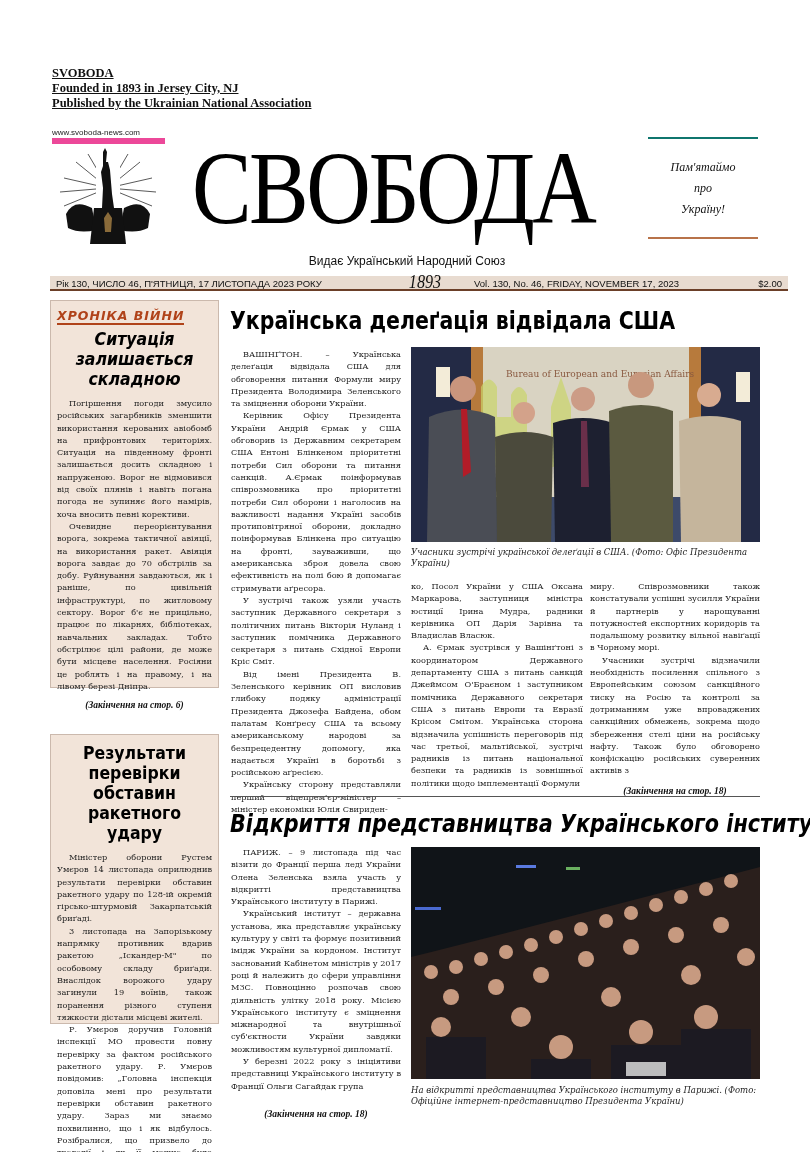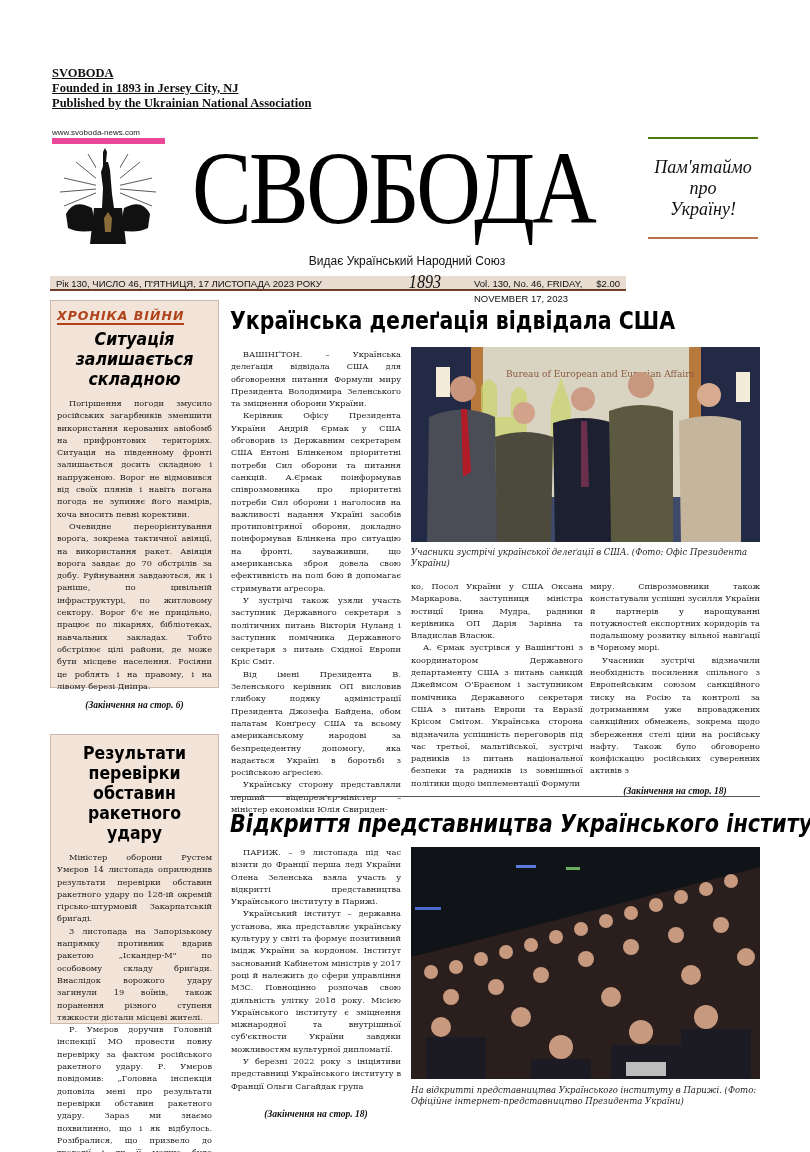--- a/index.html
+++ b/index.html
@@ -6,23 +6,23 @@
   html, body { width: 810px; height: 1152px; background: #ffffff; overflow: hidden; }
   body { position: relative; font-family: "DejaVu Serif", serif; color: #1a1a1a; }
 
   .masthead-info { position: absolute; left: 52px; top: 66px; font-family: "Liberation Serif", serif; font-weight: bold; font-size: 12.5px; line-height: 15px; color: #111; text-decoration: underline; }
   .website { position: absolute; left: 52px; top: 128px; font-family: "Liberation Sans", sans-serif; font-size: 8px; color: #222; padding-bottom: 1px; border-bottom: 6px solid #ec4899; width: 113px; }
 
   .logo { position: absolute; left: 56px; top: 148px; width: 104px; height: 100px; }
   .title-logo { position: absolute; left: 192px; top: 138px; width: 426px; font-family: "Liberation Serif", serif; font-size: 104px; line-height: 100px; letter-spacing: -3px; transform: scaleX(0.86); transform-origin: left top; color: #000; white-space: nowrap; }
   .publisher { position: absolute; left: 262px; top: 254px; width: 290px; text-align: center; font-family: "Liberation Sans", sans-serif; font-size: 12px; color: #111; }
 
-  .motto-box { position: absolute; left: 648px; top: 137px; width: 110px; height: 102px; border-top: 2px solid #4d7c0f; border-bottom: 2px solid #b8734a; text-align: center; padding-top: 18px; font-family: "Liberation Serif", serif; font-style: italic; font-size: 18px; line-height: 21px; color: #111; }
-
-  .dateline { position: absolute; left: 50px; top: 276px; width: 576px; height: 15px; background: #e8dbd0; border-bottom: 2px solid #6b3f28; font-family: "Liberation Sans", sans-serif; font-size: 9.5px; line-height: 15px; color: #111; }
+  .motto-box { position: absolute; left: 648px; top: 137px; width: 110px; height: 102px; border-top: 2px solid #0f766e; border-bottom: 2px solid #b8734a; text-align: center; padding-top: 18px; font-family: "Liberation Serif", serif; font-style: italic; font-size: 12px; line-height: 21px; color: #111; }
+
+  .dateline { position: absolute; left: 50px; top: 276px; width: 738px; height: 15px; background: #e8dbd0; border-bottom: 2px solid #6b3f28; font-family: "Liberation Sans", sans-serif; font-size: 9.5px; line-height: 15px; color: #111; }
   .dateline .ua { position: absolute; left: 6px; top: 0; }
   .dateline .year { position: absolute; left: 356px; top: -4px; font-family: "Liberation Serif", serif; font-size: 19px; line-height: 20px; font-style: italic; transform: scaleX(0.85); }
   .dateline .en { position: absolute; left: 424px; top: 0; }
   .dateline .price { position: absolute; right: 6px; top: 0; }
 
   
   .side-box { position: absolute; left: 50px; width: 169px; background: #f2e4d9; border: 1px solid #cbb9ad; padding: 4px 6px 6px 6px; }
   .box1 { top: 300px; height: 388px; }
   .box2 { top: 734px; height: 290px; }
   .kicker { font-family: "DejaVu Sans", sans-serif; font-weight: bold; font-style: italic; font-size: 12.5px; color: #b0431a; letter-spacing: 1px; border-bottom: 2px solid #b0431a; display: inline-block; line-height: 14px; }

